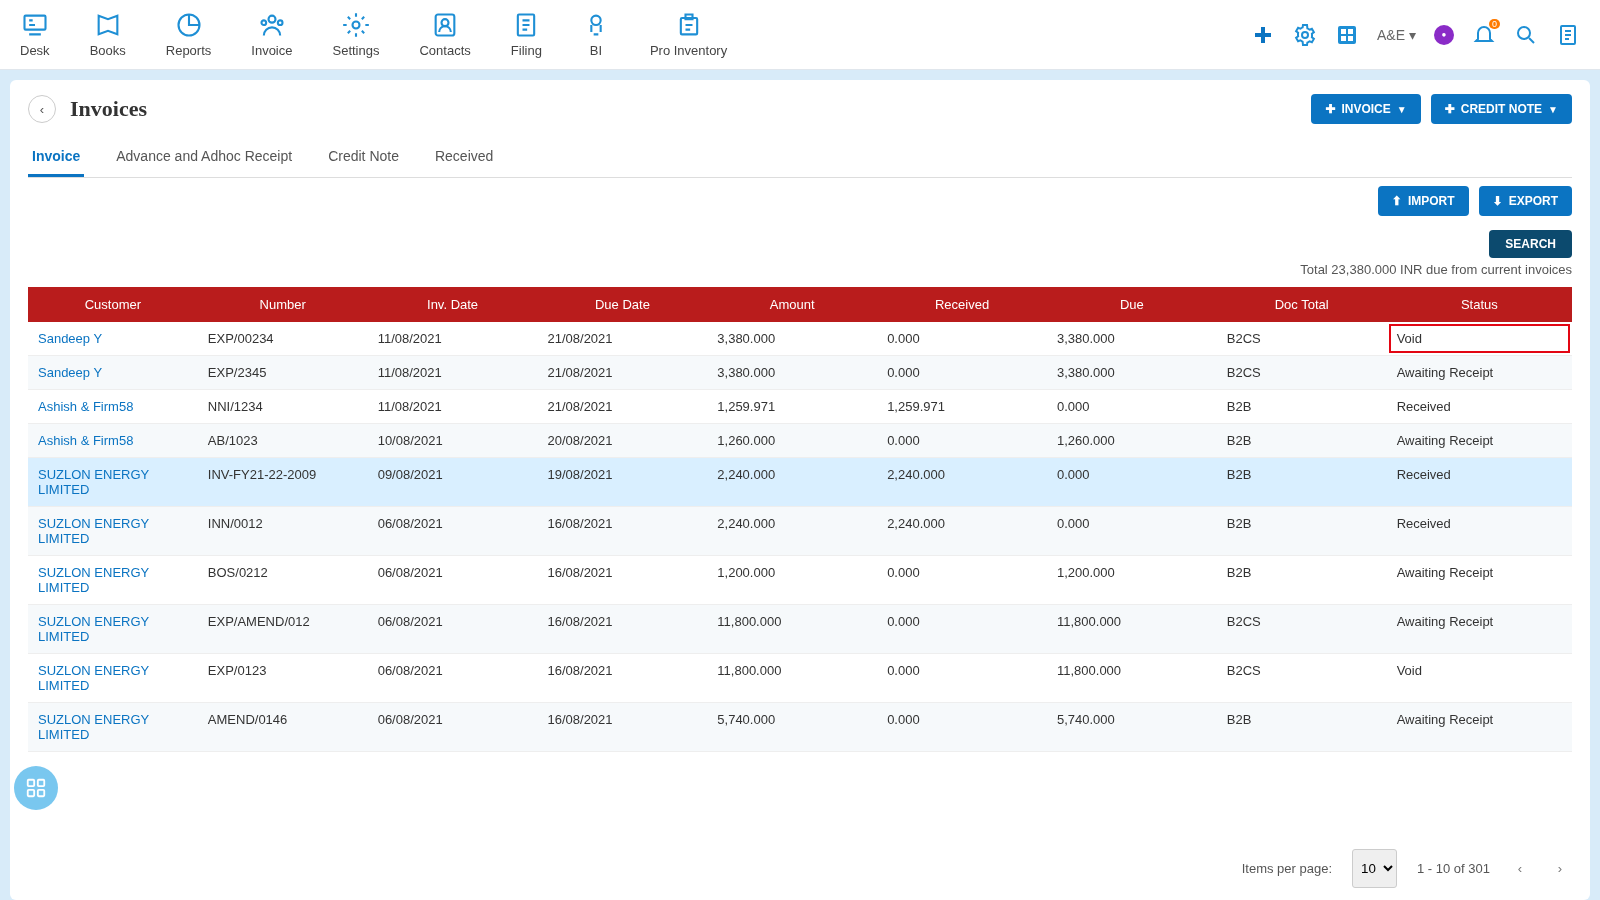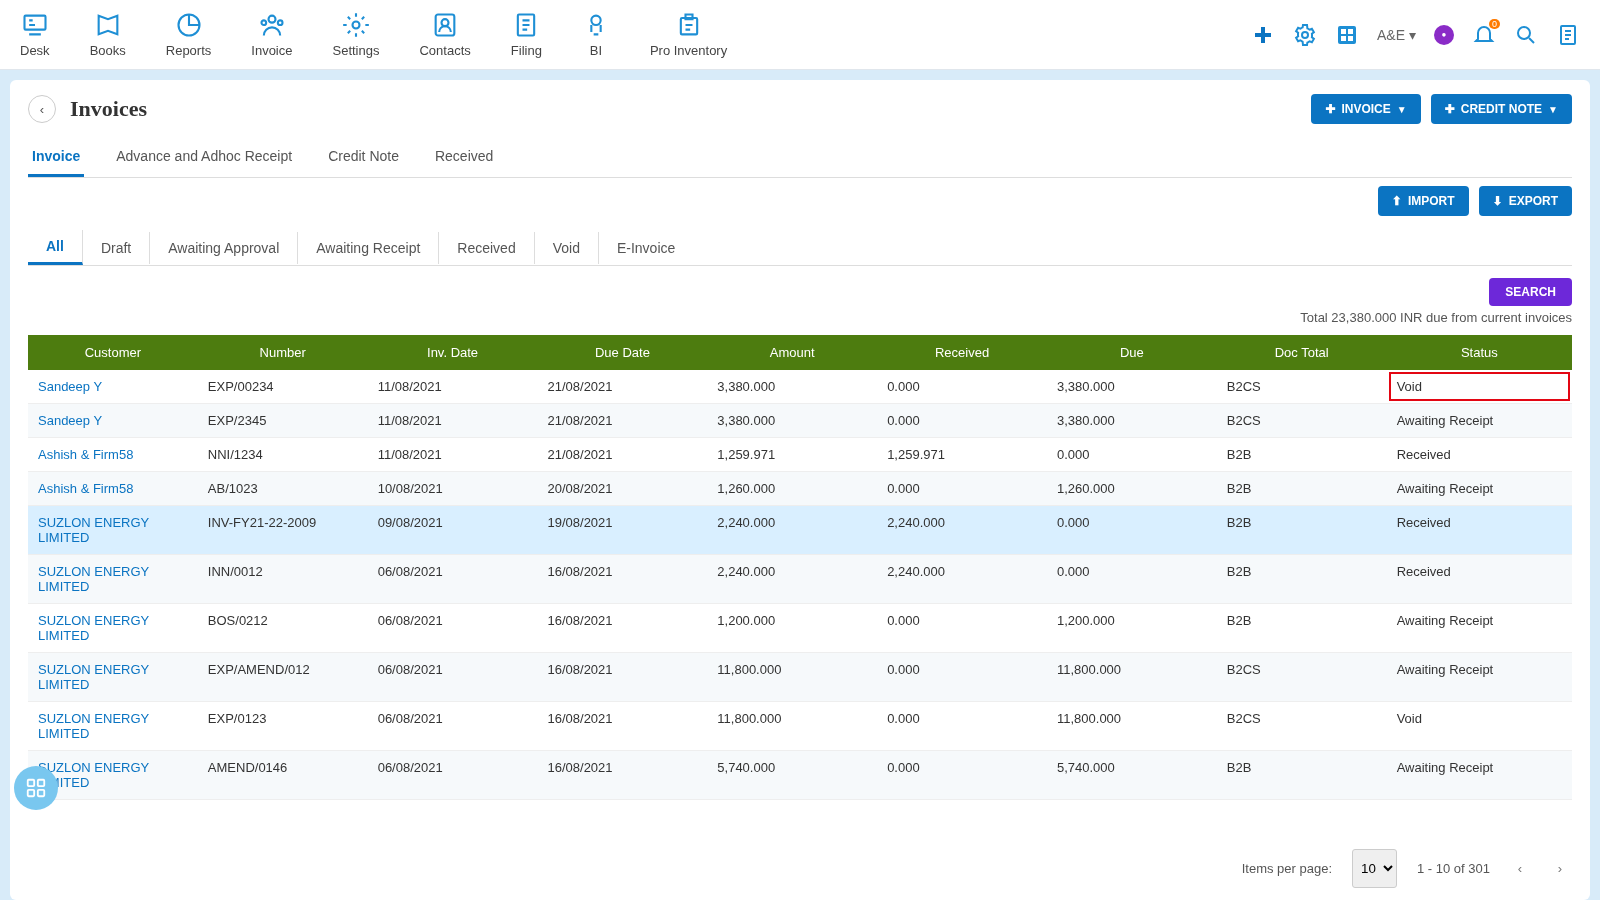--- a/index.html
+++ b/index.html
@@ -33,26 +33,26 @@
 
 .imp-exp { display:flex; justify-content:flex-end; gap:10px; margin-bottom:14px; }
 
 
 .tabs2 { display:flex; gap:0; border-bottom:1px solid #ddd; margin-bottom:12px; align-items:center; }
 .tabs2 .ftab { padding:8px 18px; color:#555; cursor:pointer; border-right:1px solid #ddd; font-size:14px; }
 .tabs2 .ftab:last-child { border-right:none; }
 .tabs2 .ftab.active { color:#0b74c2; border-bottom:3px solid #0b74c2; font-weight:600; }
 
 .search-row { display:flex; justify-content:flex-end; margin-bottom:4px; }
-.search-btn { background:#6d28d9; color:#fff; border:none; border-radius:4px; padding:7px 16px; font-size:12px; font-weight:600; cursor:pointer; }
+.search-btn { background:#0c4a6e; color:#fff; border:none; border-radius:4px; padding:7px 16px; font-size:12px; font-weight:600; cursor:pointer; }
 .summary { text-align:right; color:#555; font-size:13px; margin-bottom:10px; }
 
 
 table.data { width:100%; border-collapse:collapse; table-layout:fixed; }
-table.data th { background:#4d7c0f; color:#fff; padding:10px 8px; font-weight:500; font-size:13px; text-align:center; }
+table.data th { background:#b91c1c; color:#fff; padding:10px 8px; font-weight:500; font-size:13px; text-align:center; }
 table.data td { padding:9px 10px; border-bottom:1px solid #eee; font-size:13px; vertical-align:top; }
 table.data tbody tr:nth-child(even) { background:#f6f9fb; }
 table.data tbody tr.hl { background:#d9efff !important; }
 .cust-link { color:#0b74c2; cursor:pointer; }
 .col-cust{width:11%} .col-num{width:11%} .col-inv{width:11%} .col-due{width:11%} .col-amt{width:11%} .col-rec{width:11%} .col-duev{width:11%} .col-doc{width:11%} .col-stat{width:12%}
 .status-cell { position:relative; }
 .status-hl { position:absolute; top:2px; left:2px; right:2px; bottom:2px; border:2px solid #e30613; pointer-events:none; }
 
 
 .pager { position:absolute; bottom:12px; right:20px; display:flex; align-items:center; gap:20px; color:#555; font-size:13px; }
@@ -228,29 +228,20 @@
     <button class="btn-pri">
         <span>⬆</span>
         <span>IMPORT</span>
       </button>
     <button class="btn-pri">
         <span>⬇</span>
         <span>EXPORT</span>
       </button>
   </div>
 
-  <div class="tabs2" id="tabs2">
-      <div class="ftab active">All</div>
-      <div class="ftab">Draft</div>
-      <div class="ftab">Awaiting Approval</div>
-      <div class="ftab">Awaiting Receipt</div>
-      <div class="ftab">Received</div>
-      <div class="ftab">Void</div>
-      <div class="ftab">E-Invoice</div>
-    </div>
 
   <div class="search-row">
       <button class="search-btn">SEARCH</button>
     </div>
   <div class="summary">Total 23,380.000 INR due from current invoices</div>
 
   <table class="data">
     <colgroup>
         <col class="col-cust">
         <col class="col-num">

